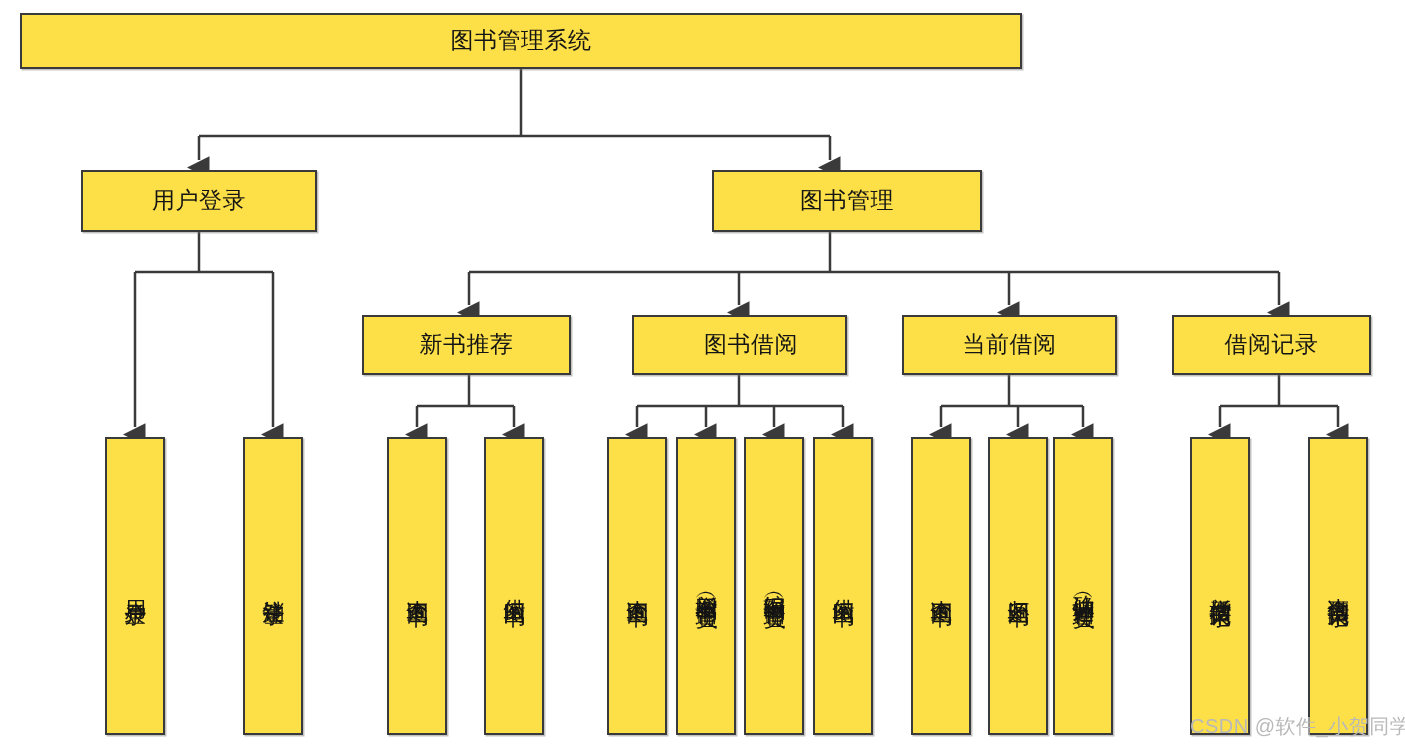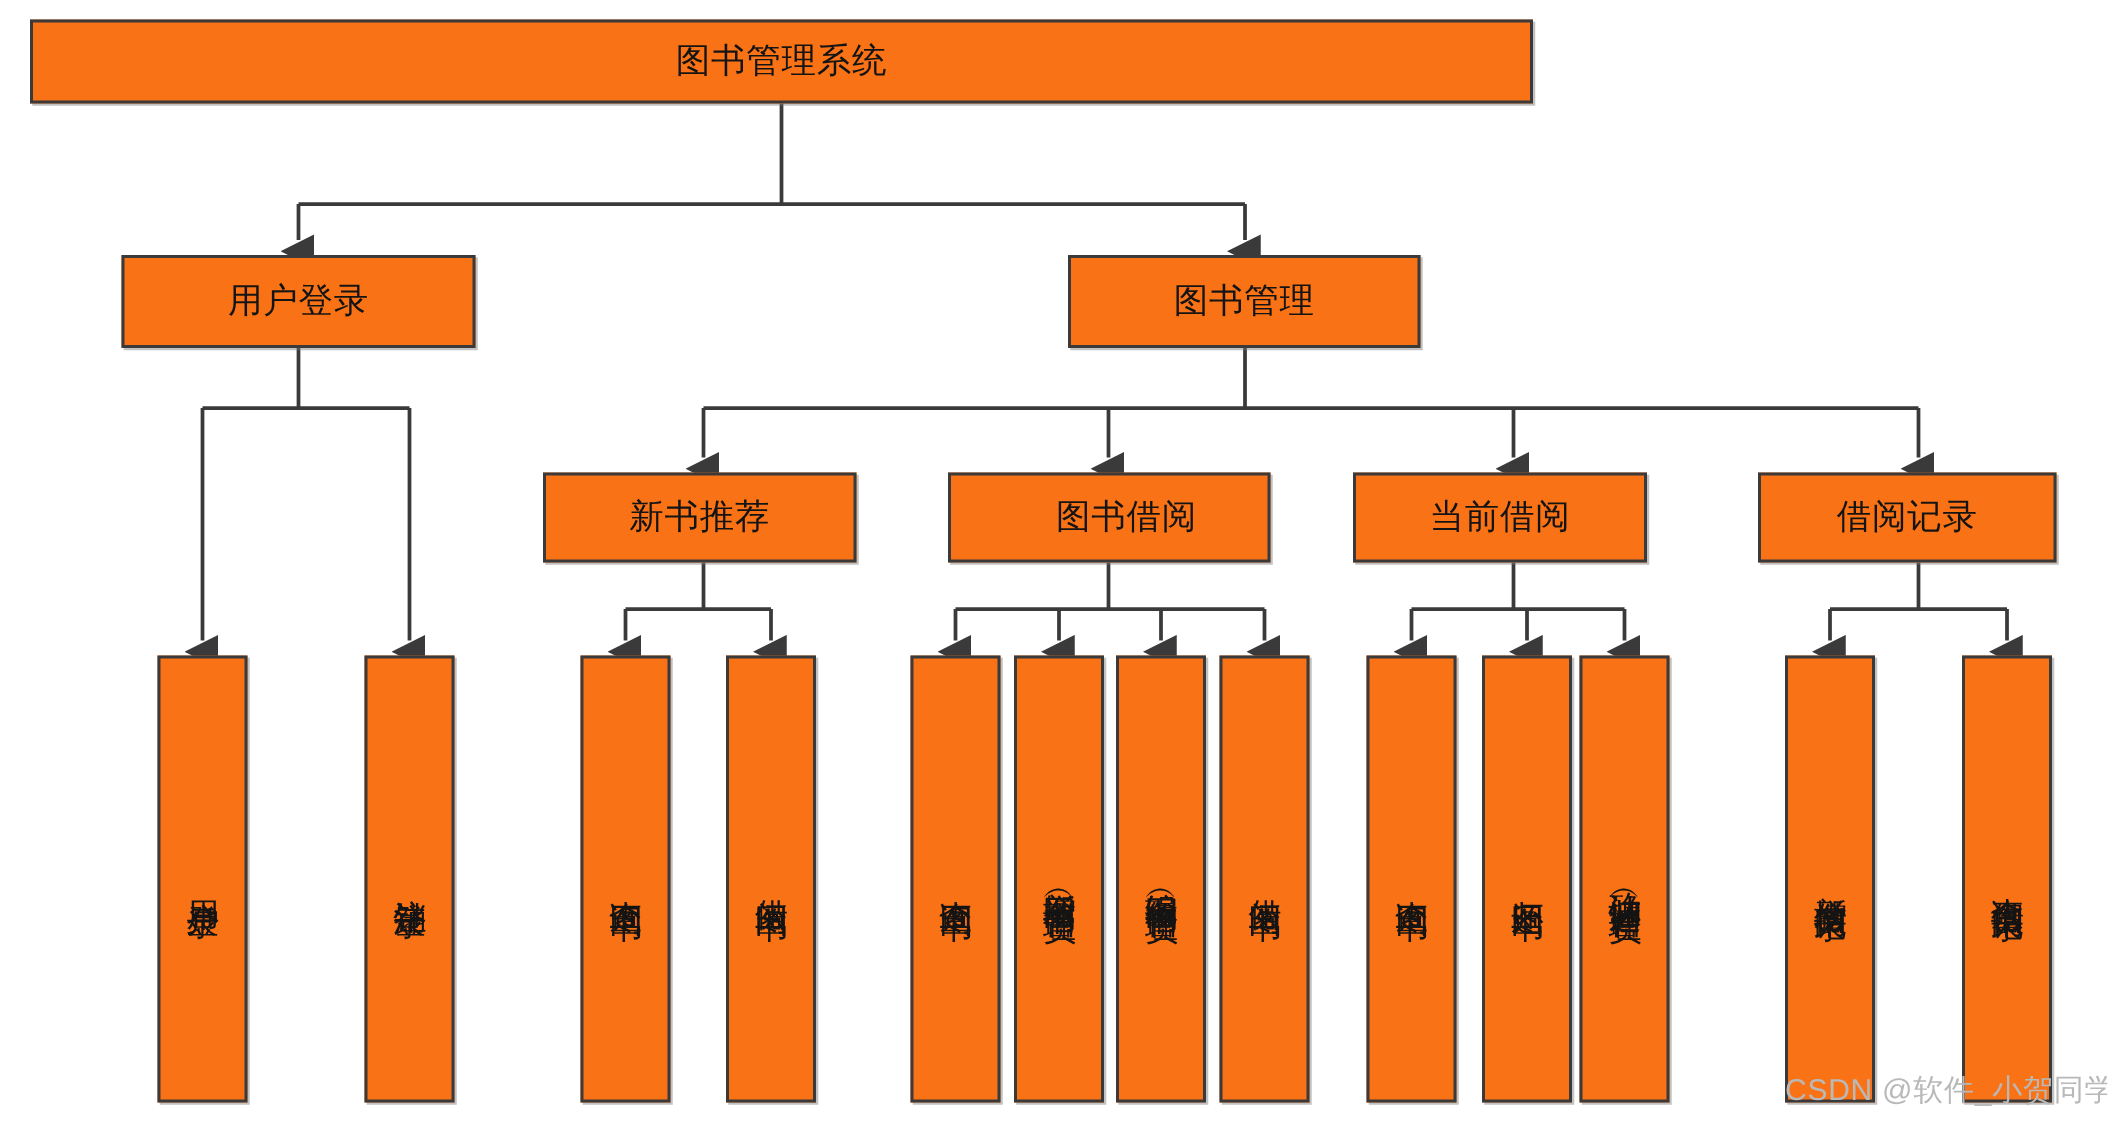--- a/index.html
+++ b/index.html
@@ -22,21 +22,21 @@
     left: 0;
     top: 0;
     width: 1405px;
     height: 747px;
     pointer-events: none;
   }
   .node {
     position: absolute;
     box-sizing: border-box;
     border: 2.5px solid #3a3a3a;
-    background: #f97316;
+    background: #fde047;
     display: flex;
     align-items: center;
     justify-content: center;
     color: #1a1a1a;
     box-shadow: 1.5px 1.5px 0 rgba(120,120,120,0.45);
   }
   .node .label {
     font-size: 23px;
     line-height: 1.18;
     letter-spacing: 0.5px;
@@ -120,31 +120,31 @@
     </g>
   </svg>
 
   <div class="node" style="left: 20px; top: 13px; width: 1002px; height: 56px;">
     <span class="label">图书管理系统</span>
   </div>
 
   <div class="node" style="left: 81px; top: 170px; width: 236px; height: 62px;">
     <span class="label">用户登录</span>
   </div>
-  <div class="node" style="left: 712px; top: 170px; width: 235px; height: 62px;">
+  <div class="node" style="left: 712px; top: 170px; width: 270px; height: 62px;">
     <span class="label">图书管理</span>
   </div>
 
   <div class="node" style="left: 362px; top: 315px; width: 209px; height: 60px;">
     <span class="label">新书推荐</span>
   </div>
   <div class="node" style="left: 632px; top: 315px; width: 215px; height: 60px; padding-left: 23px;">
     <span class="label">图书借阅</span>
   </div>
-  <div class="node" style="left: 902px; top: 315px; width: 196px; height: 60px;">
+  <div class="node" style="left: 902px; top: 315px; width: 215px; height: 60px;">
     <span class="label">当前借阅</span>
   </div>
   <div class="node" style="left: 1172px; top: 315px; width: 199px; height: 60px;">
     <span class="label">借阅记录</span>
   </div>
 
   <div class="node leaf" style="left: 105px; top: 437px; width: 60px; height: 298px;">
     <span class="label">用户登录</span>
   </div>
   <div class="node leaf" style="left: 243px; top: 437px; width: 60px; height: 298px;">

